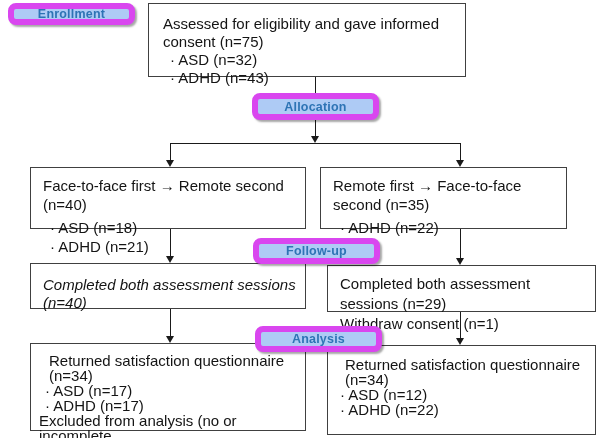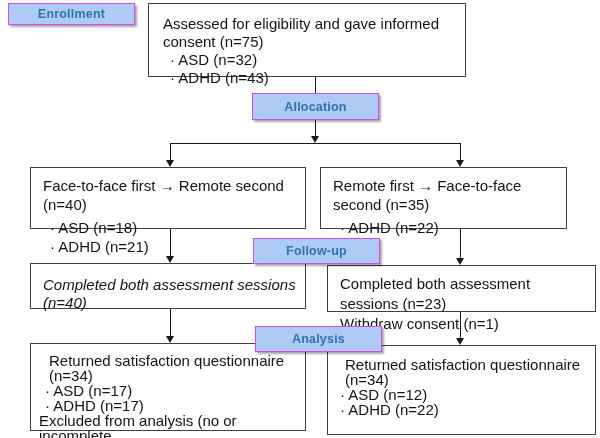--- a/index.html
+++ b/index.html
@@ -8,21 +8,21 @@
     position:relative;width:600px;height:438px;background:#ffffff;overflow:hidden;
     font-family:"Liberation Sans","DejaVu Sans",sans-serif;
   }
   
   .vl{position:absolute;width:1px;background:#1a1a1a;z-index:1;}
   .hl{position:absolute;height:1px;background:#1a1a1a;z-index:1;}
   .ah{position:absolute;width:0;height:0;border-left:4px solid transparent;
       border-right:4px solid transparent;border-top:7px solid #1a1a1a;z-index:1;}
   
   .badge{
-    position:absolute;background:#aecbf5;border:1px solid #d946ef;border-radius:0;
+    position:absolute;background:#aecbf5;border:6px solid #d946ef;border-radius:8px;
     color:#2e74b5;font-weight:bold;font-size:12.5px;letter-spacing:.2px;
     display:flex;align-items:center;justify-content:center;
     box-shadow:2px 2px 2px rgba(0,0,0,0.35);z-index:3;
   }
   #badge-enrollment{left:8px;top:3px;width:127px;height:22px;}
   #badge-allocation{left:252px;top:93px;width:127px;height:27px;}
   #badge-followup{left:253px;top:238px;width:127px;height:26px;}
   #badge-analysis{left:255px;top:326px;width:127px;height:26px;}
   
   .fbox{position:absolute;background:#ffffff;border:1px solid #404040;z-index:2;}
@@ -89,21 +89,21 @@
   <div class="fbox" id="b-midr">
     <div class="ln title">Remote first → Face-to-face second (n=35)</div>
     <div class="ln bullet bullet-pad">· ADHD (n=22)</div>
   </div>
 
   <div class="fbox" id="b-ful">
     <div class="ln">Completed both assessment sessions (n=40)</div>
   </div>
 
   <div class="fbox" id="b-fur">
-    <div class="ln">Completed both assessment sessions (n=23)</div>
+    <div class="ln">Completed both assessment sessions (n=29)</div>
     <div class="ln">Withdraw consent (n=1)</div>
   </div>
 
   <div class="fbox" id="b-anl">
     <div class="ln title">Returned satisfaction questionnaire (n=34)</div>
     <div class="ln bullet">· ASD (n=17)</div>
     <div class="ln bullet">· ADHD (n=17)</div>
     <div class="ln">Excluded from analysis (no or incomplete
 questionnaire; n=4)</div>
   </div>

